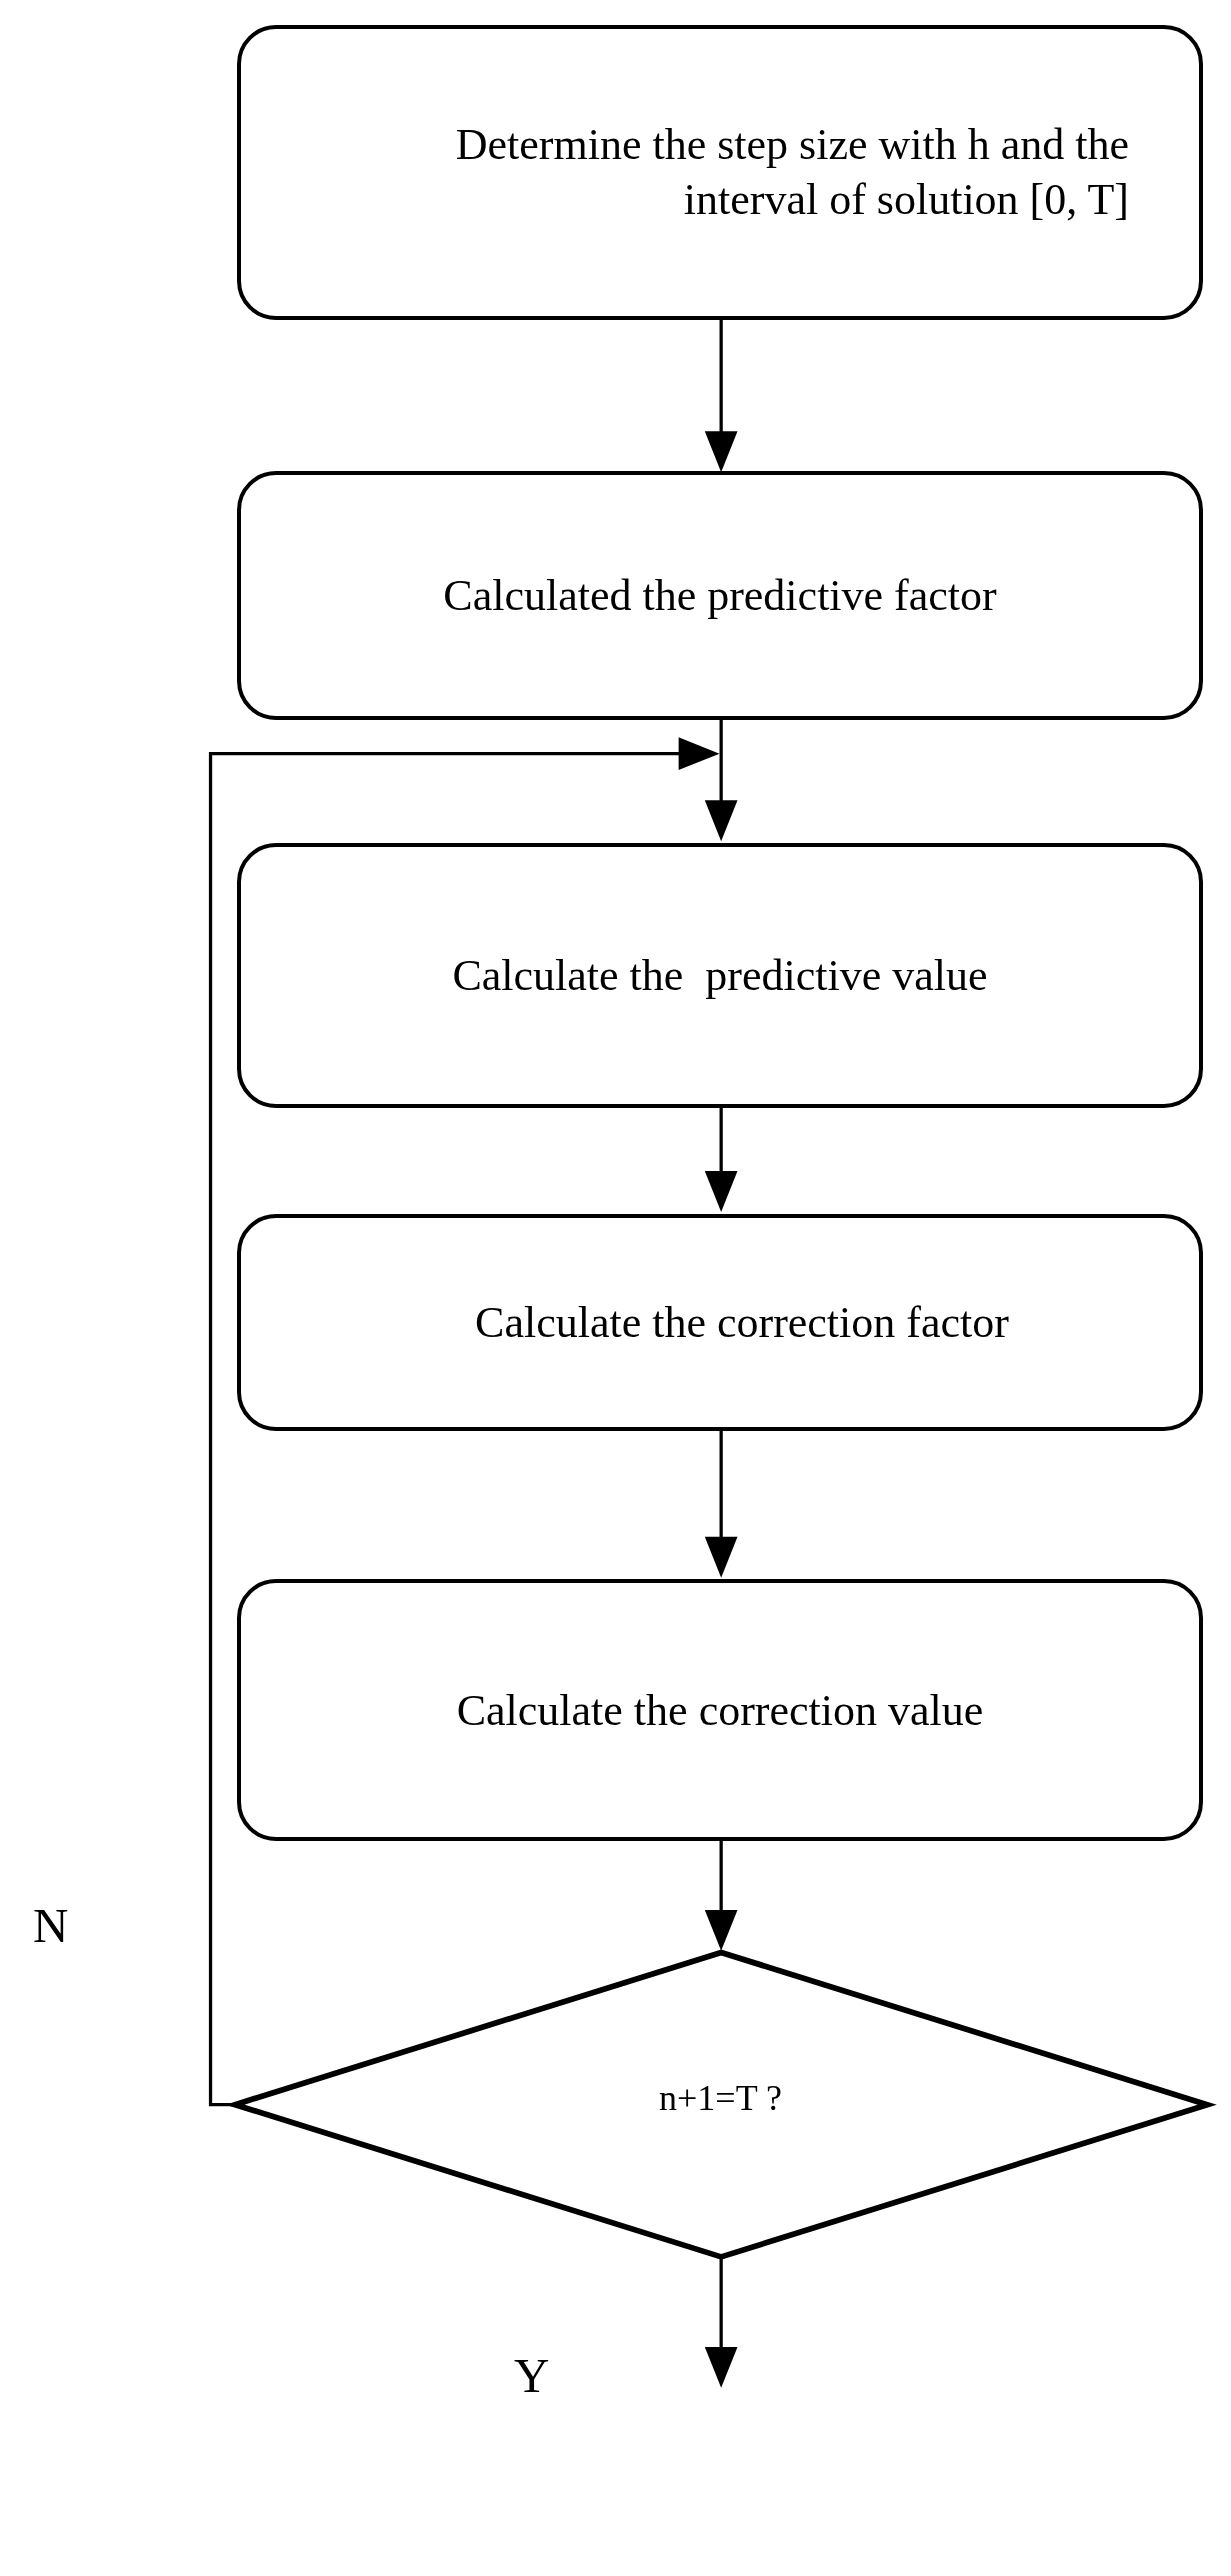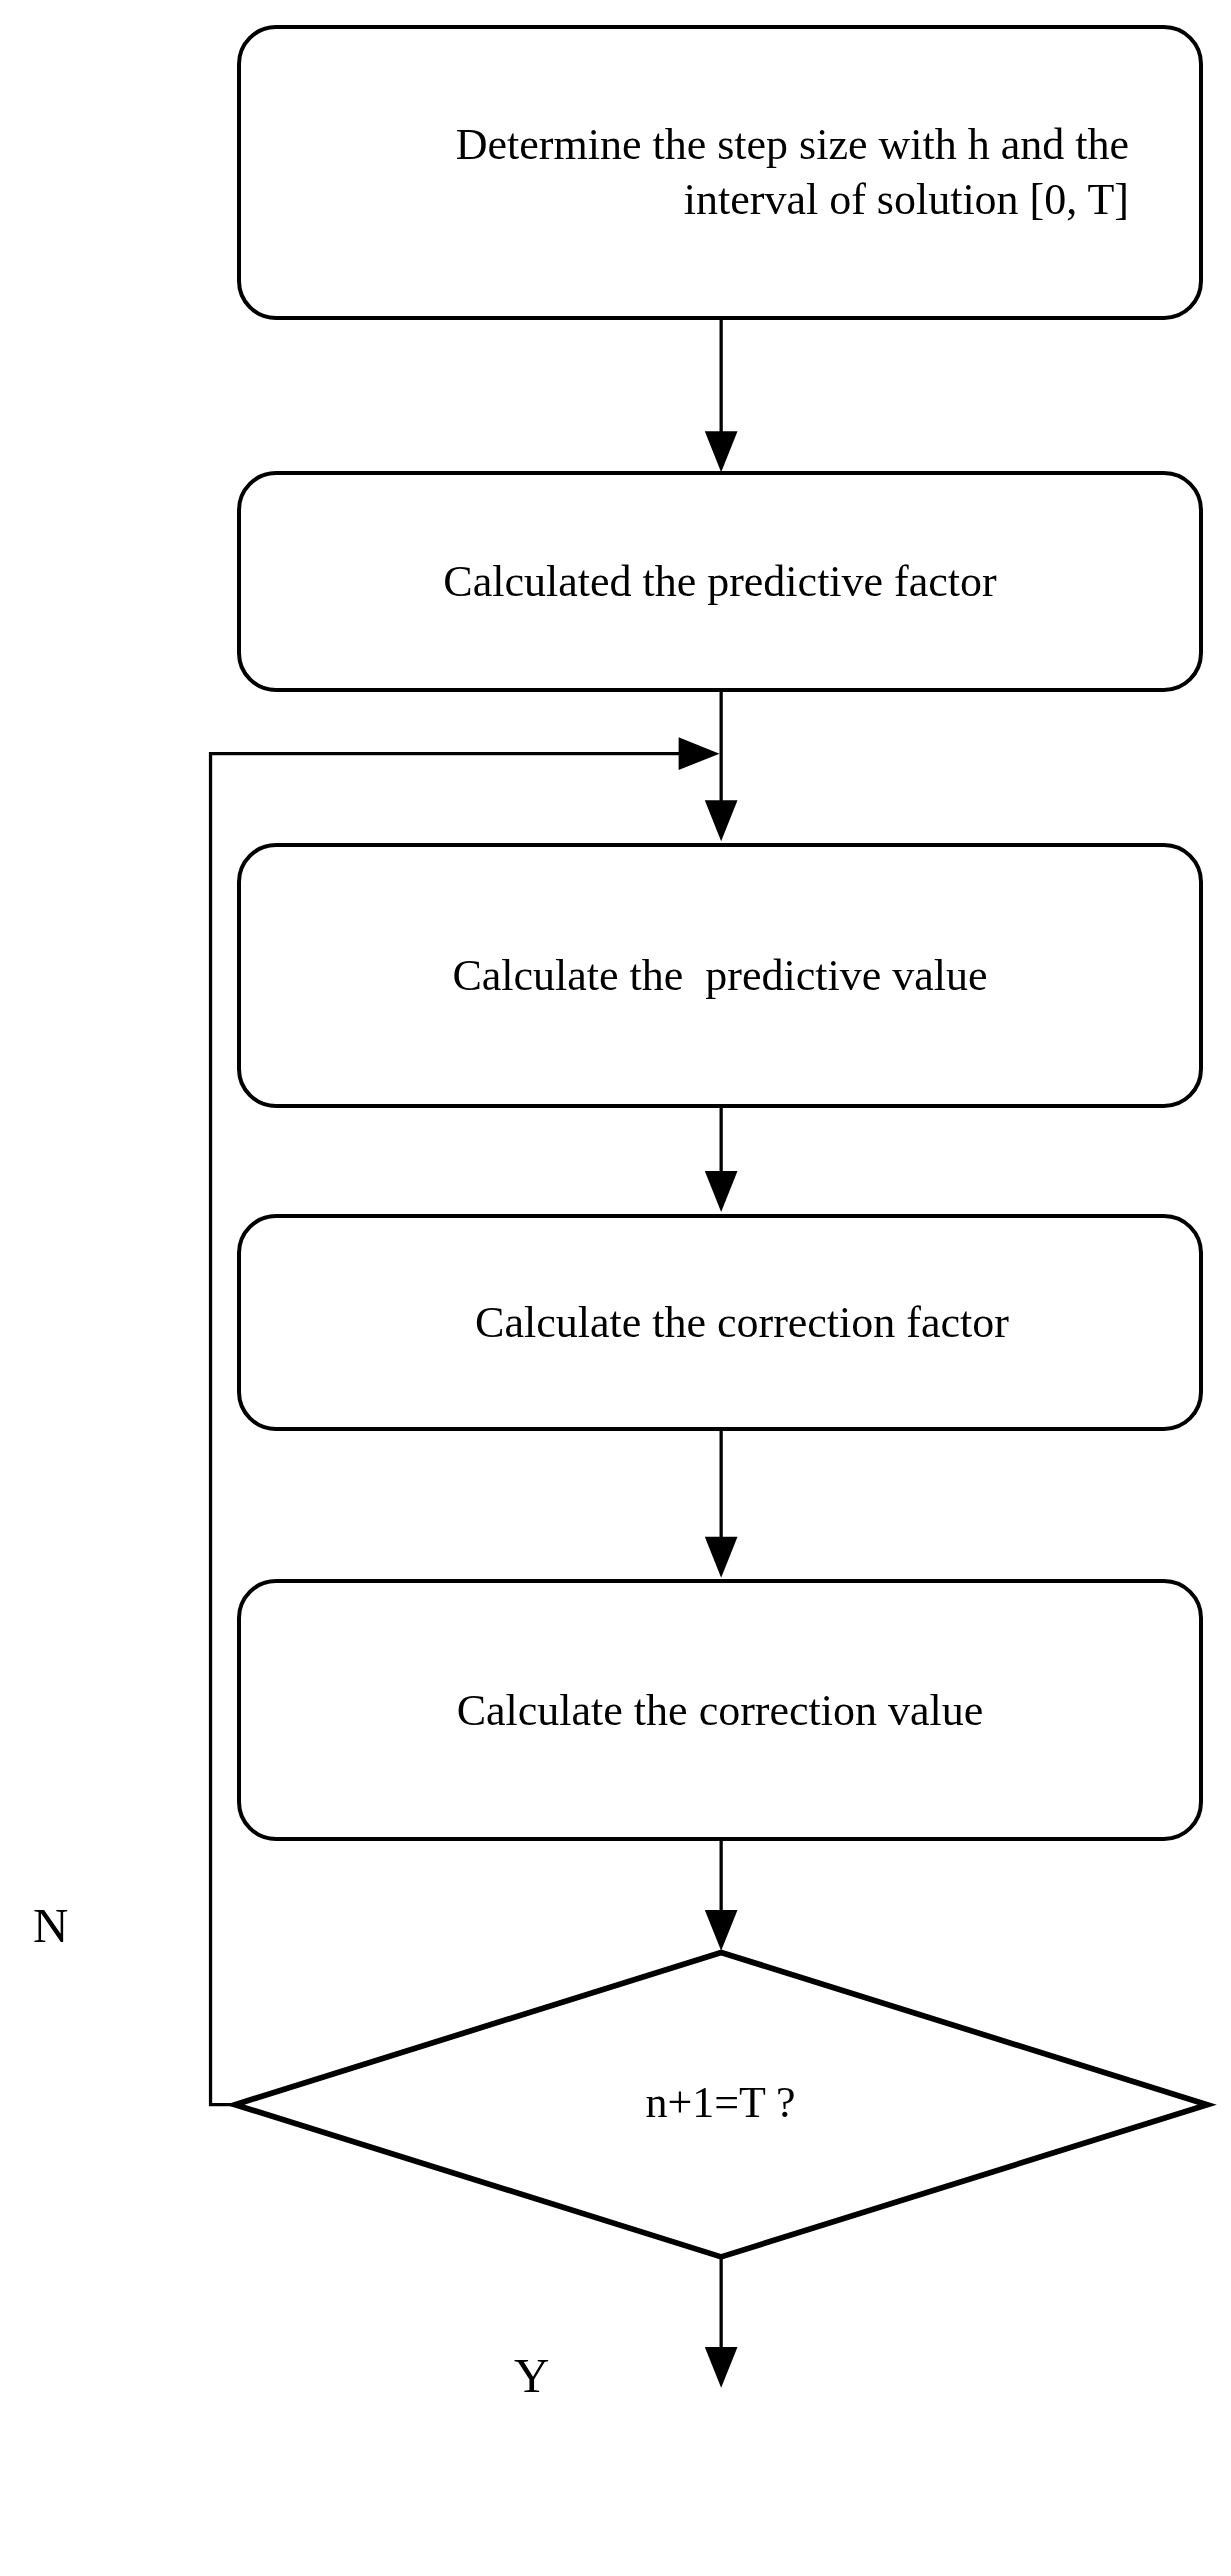--- a/index.html
+++ b/index.html
@@ -30,38 +30,38 @@
     width: 966px;
     border-radius: 39px;
   }
   .node .label {
     font-size: 44px;
     line-height: 1.25;
     white-space: pre-wrap;
   }
   #node-determine      { top: 24.5px;   height: 295px; text-align: right; }
   #node-determine .label { max-width: 818px; }
-  #node-pred-factor    { top: 471px;  height: 221px; }
+  #node-pred-factor    { top: 471px;  height: 249px; }
   #node-pred-value     { top: 843px; height: 265px; }
   #node-corr-factor    { top: 1214px; height: 217px; padding-left: 44px; }
   #node-corr-value     { top: 1579px; height: 262px; }
   #node-end {
     left: 532px;
     top: 2389px;
     width: 368px;
     height: 141px;
     border-radius: 70px;
   }
   #decision-label {
     position: absolute;
     left: 475px;
     top: 2077px;
     width: 491px;
     text-align: center;
-    font-size: 44px;
+    font-size: 36px;
     white-space: pre-wrap;
   }
   .edge-label {
     position: absolute;
     font-size: 49px;
   }
   #label-n { left: 33px;  top: 1897px; }
   #label-y { left: 514px; top: 2347px; }
   #wires {
     position: absolute;

